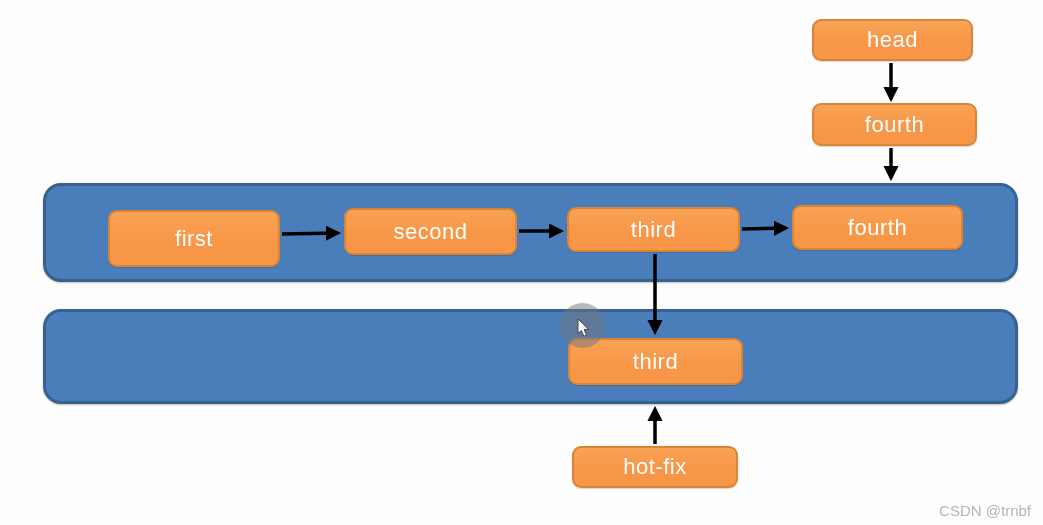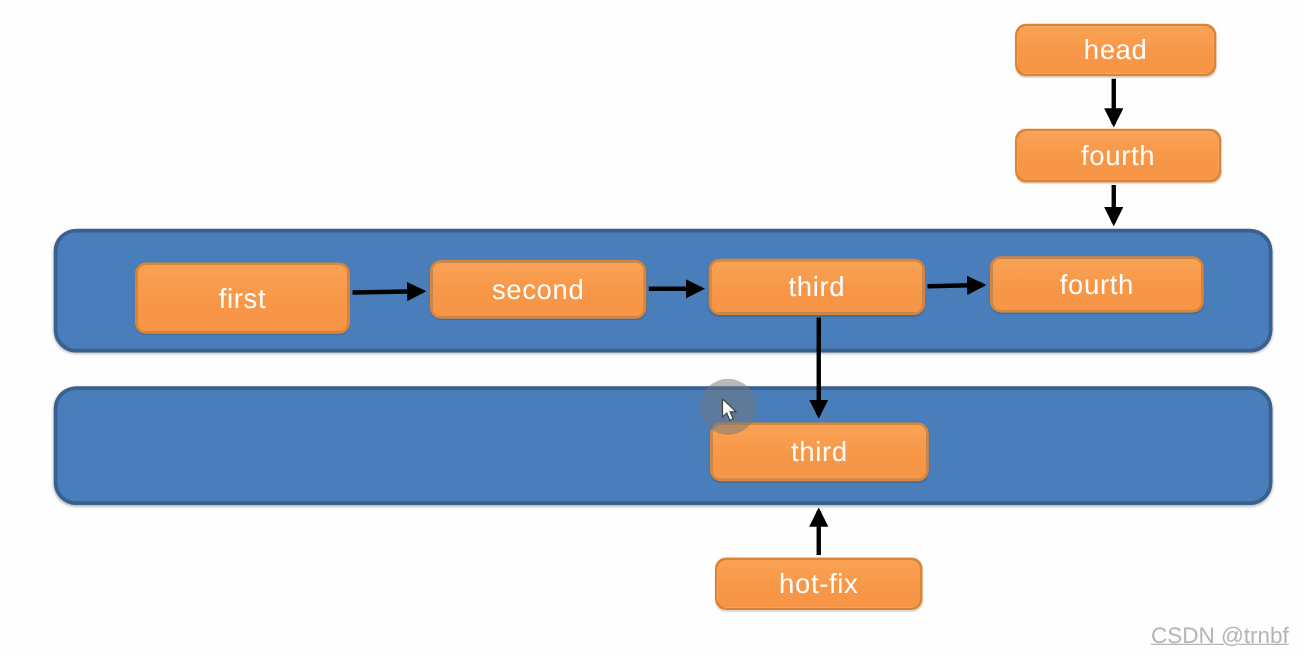--- a/index.html
+++ b/index.html
@@ -62,23 +62,22 @@
     background: rgba(112, 118, 124, 0.5);
   }
   .cursor {
     position: absolute;
     left: 577px; top: 319px;
     width: 13px; height: 19px;
   }
   .watermark {
     position: absolute;
     right: 12px; bottom: 6px;
-    font-size: 18px;
+    font-size: 15px;
     color: #B5B5B5;
-    text-decoration: underline;
   }
 </style>
 </head>
 <body>
 
 <div class="canvas">
 
   <div class="bar bar-top"></div>
   <div class="bar bar-bottom"></div>
 

